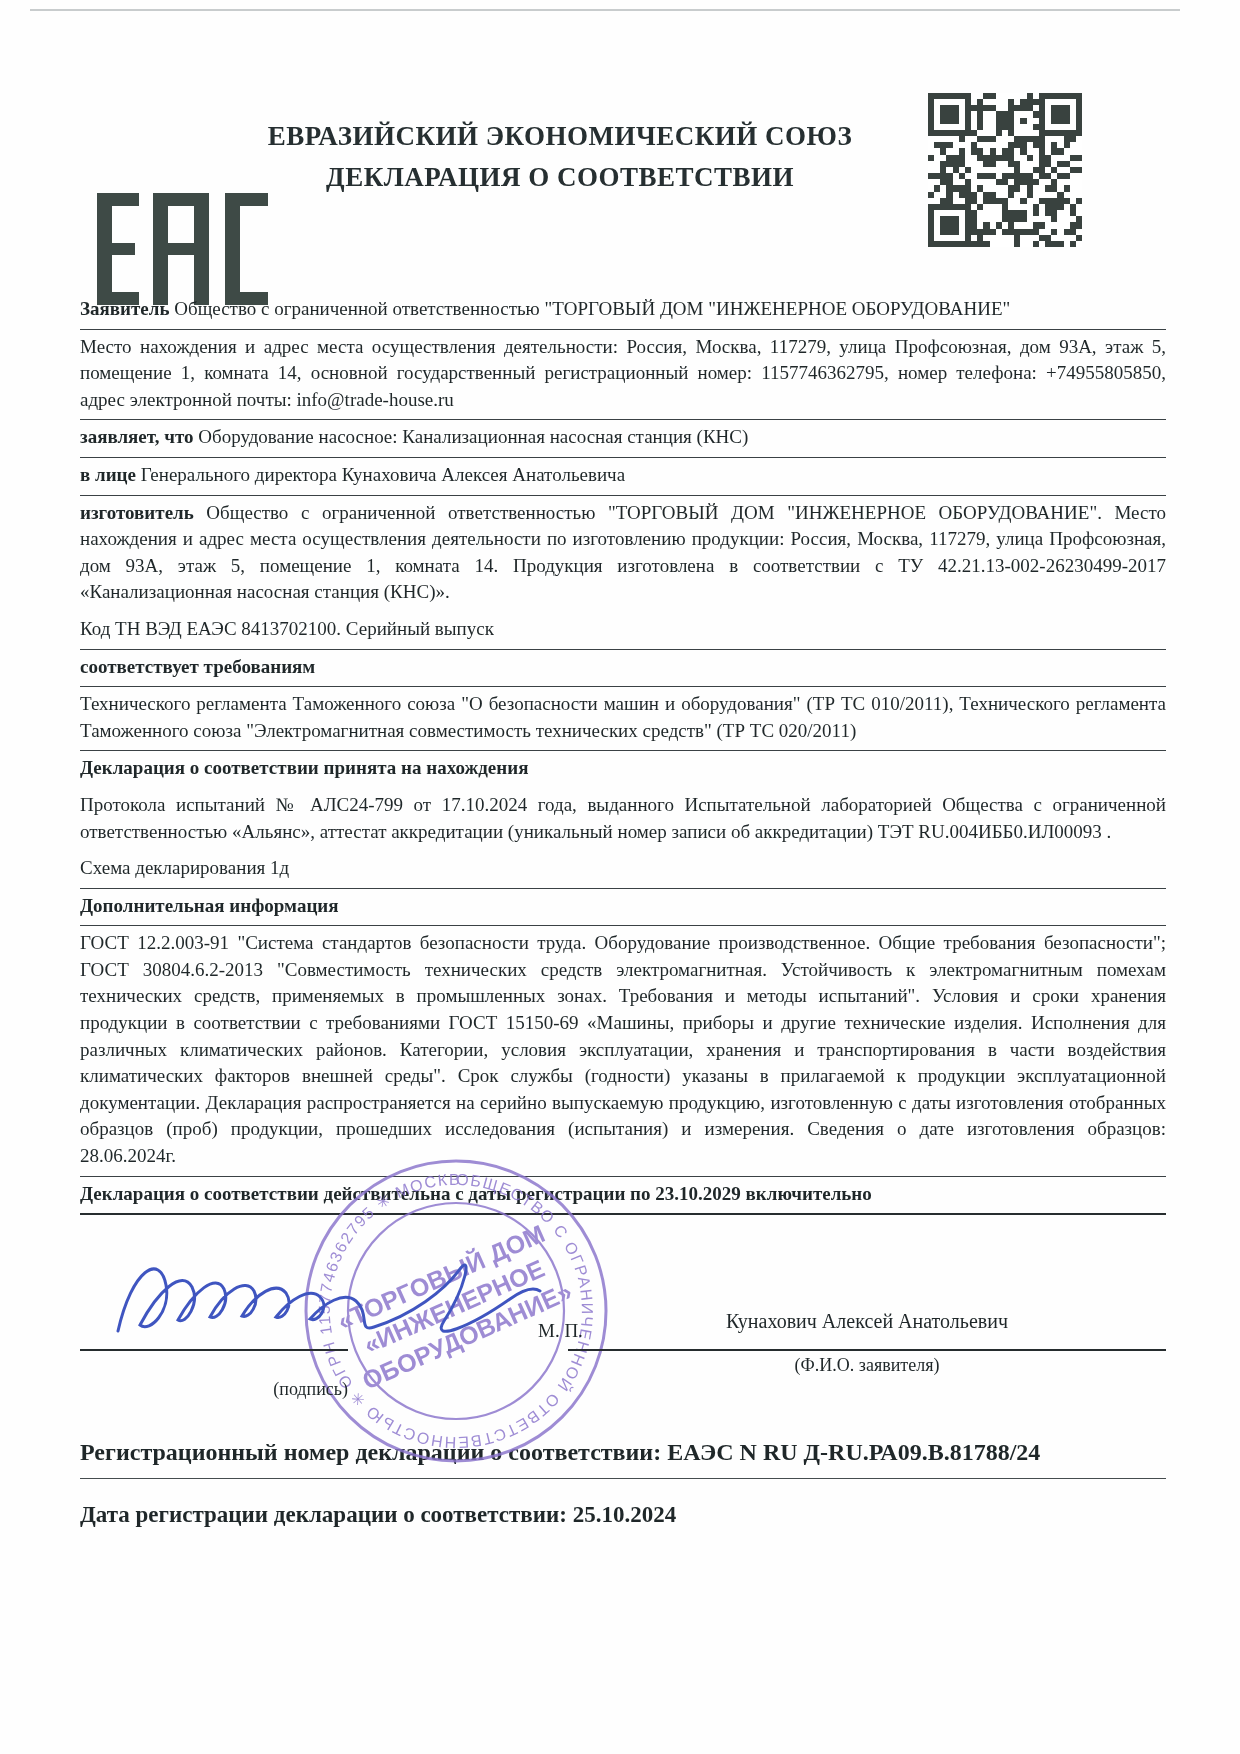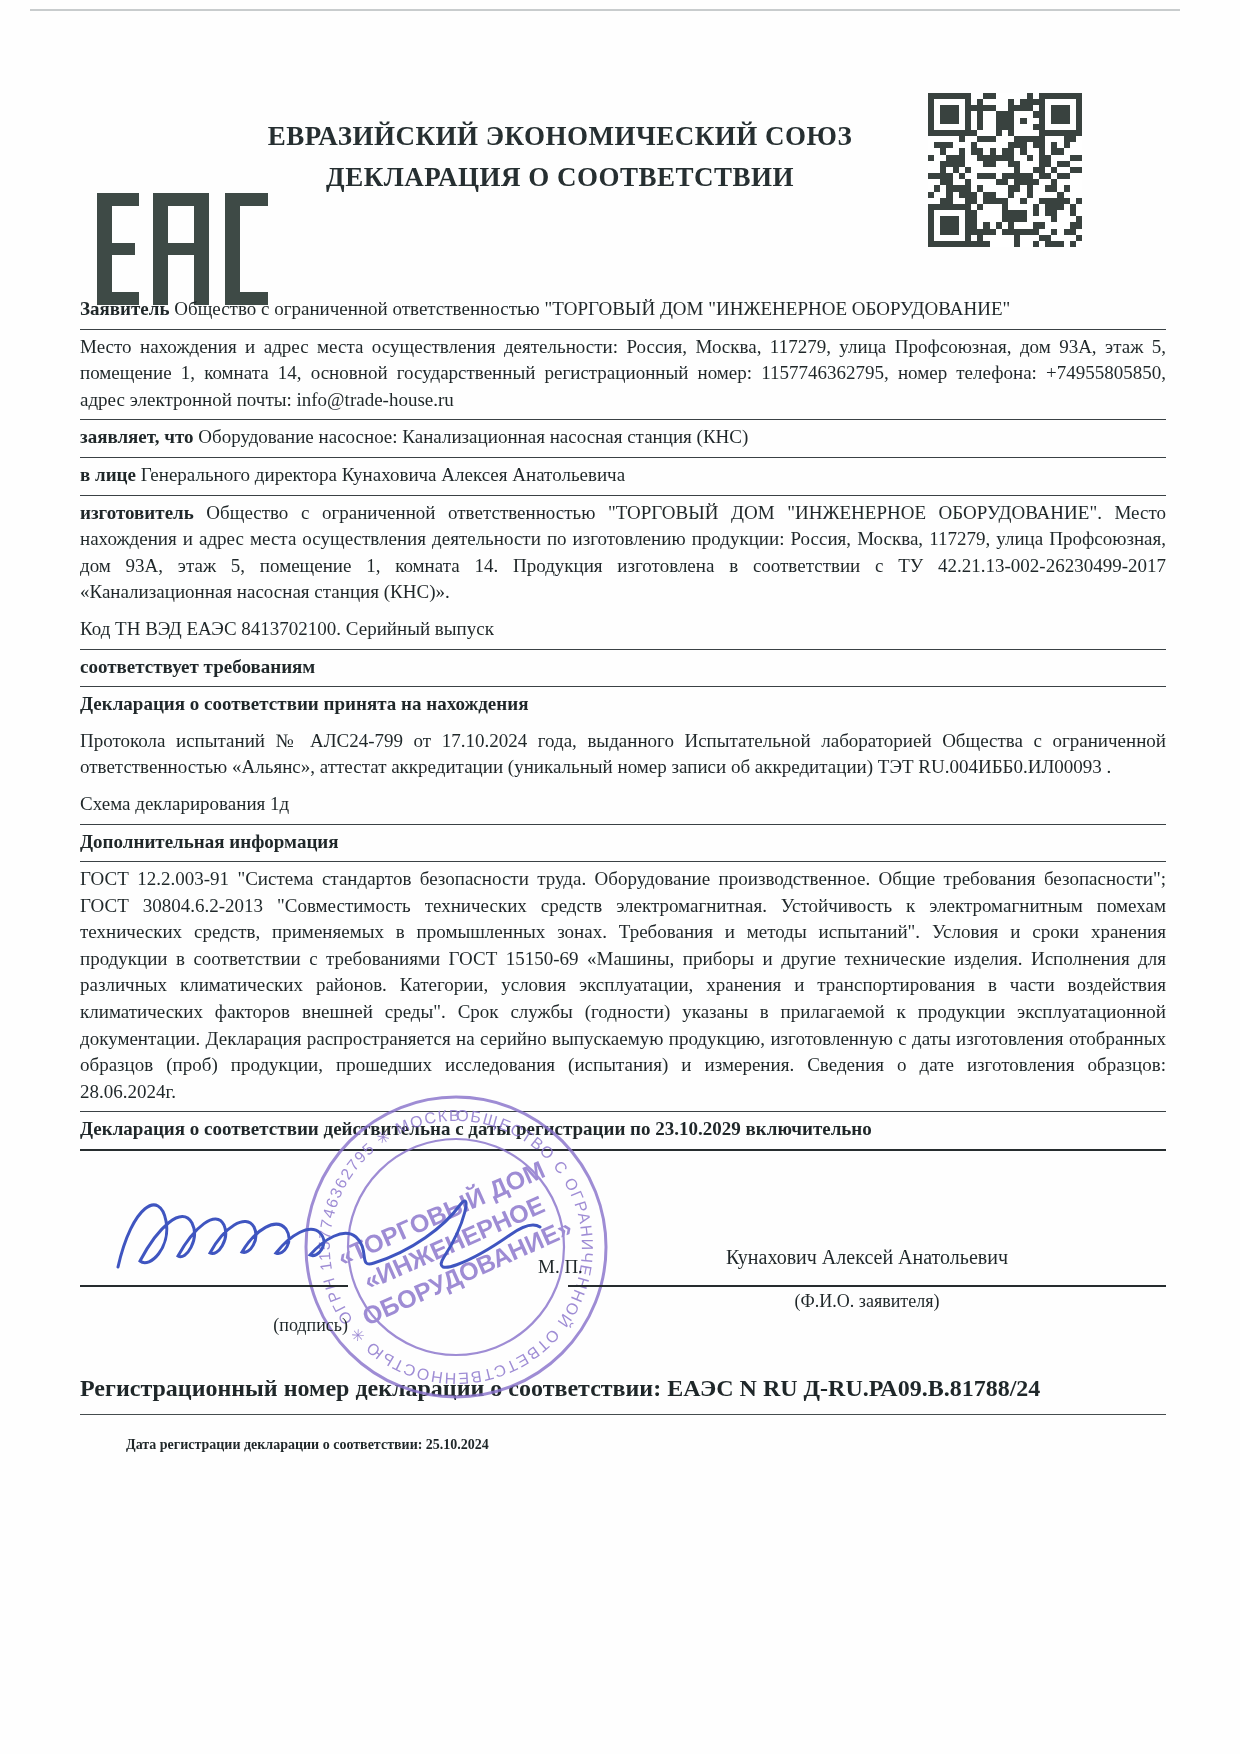--- a/index.html
+++ b/index.html
@@ -42,21 +42,21 @@
   .stamp{position:absolute;left:218px;top:-68px;width:316px;height:316px;opacity:.82;}
   .sig-svg{position:absolute;left:28px;top:8px;width:440px;height:140px;}
   .sig-line{position:absolute;left:0;top:128px;width:268px;border-top:2px solid #262c2e;}
   .sig-caption{position:absolute;left:0;top:132px;width:268px;text-align:right;font-size:18px;margin-top:24px;}
   .mp-label{position:absolute;left:438px;top:97px;font-size:19px;margin-left:20px;}
   .fio-line{position:absolute;left:488px;top:128px;width:598px;border-top:2px solid #262c2e;}
   .fio-name{position:absolute;left:488px;top:86px;width:598px;text-align:center;font-size:20px;}
   .fio-caption{position:absolute;left:488px;top:132px;width:598px;text-align:center;font-size:18px;}
   
   .reg-row{padding:10px 0 8px;font-weight:bold;font-size:24px;border-bottom:1.4px solid #454c4e;}
-  .date-row{padding:20px 0 8px;font-weight:bold;font-size:14px;margin-left:46px;}
+  .date-row{padding:20px 0 8px;font-weight:bold;font-size:23px;}
 </style>
 </head>
 <body>
 
 <div class="page">
   <div class="scan-top"></div>
 
   <div class="doc-title">
     <div>ЕВРАЗИЙСКИЙ ЭКОНОМИЧЕСКИЙ СОЮЗ</div>
     <div>ДЕКЛАРАЦИЯ О СООТВЕТСТВИИ</div>
@@ -733,20 +733,23 @@
     </div>
 
     <div class="row rule">
       <span>Код ТН ВЭД ЕАЭС 8413702100. Серийный выпуск</span>
     </div>
 
     <div class="row rule">
       <b>соответствует требованиям</b>
     </div>
 
+    <div class="row rule just">
+      <span>Технического регламента Таможенного союза "О безопасности машин и оборудования" (ТР ТС 010/2011), Технического регламента Таможенного союза "Электромагнитная совместимость технических средств" (ТР ТС 020/2011)</span>
+    </div>
 
     <div class="row">
       <b>Декларация о соответствии принята на нахождения</b>
     </div>
 
     <div class="row just">
       <span>Протокола испытаний № АЛС24-799 от 17.10.2024 года, выданного Испытательной лабораторией Общества с ограниченной ответственностью «Альянс», аттестат аккредитации (уникальный номер записи об аккредитации)  ТЭТ RU.004ИББ0.ИЛ00093 .</span>
     </div>
 
     <div class="row rule">

